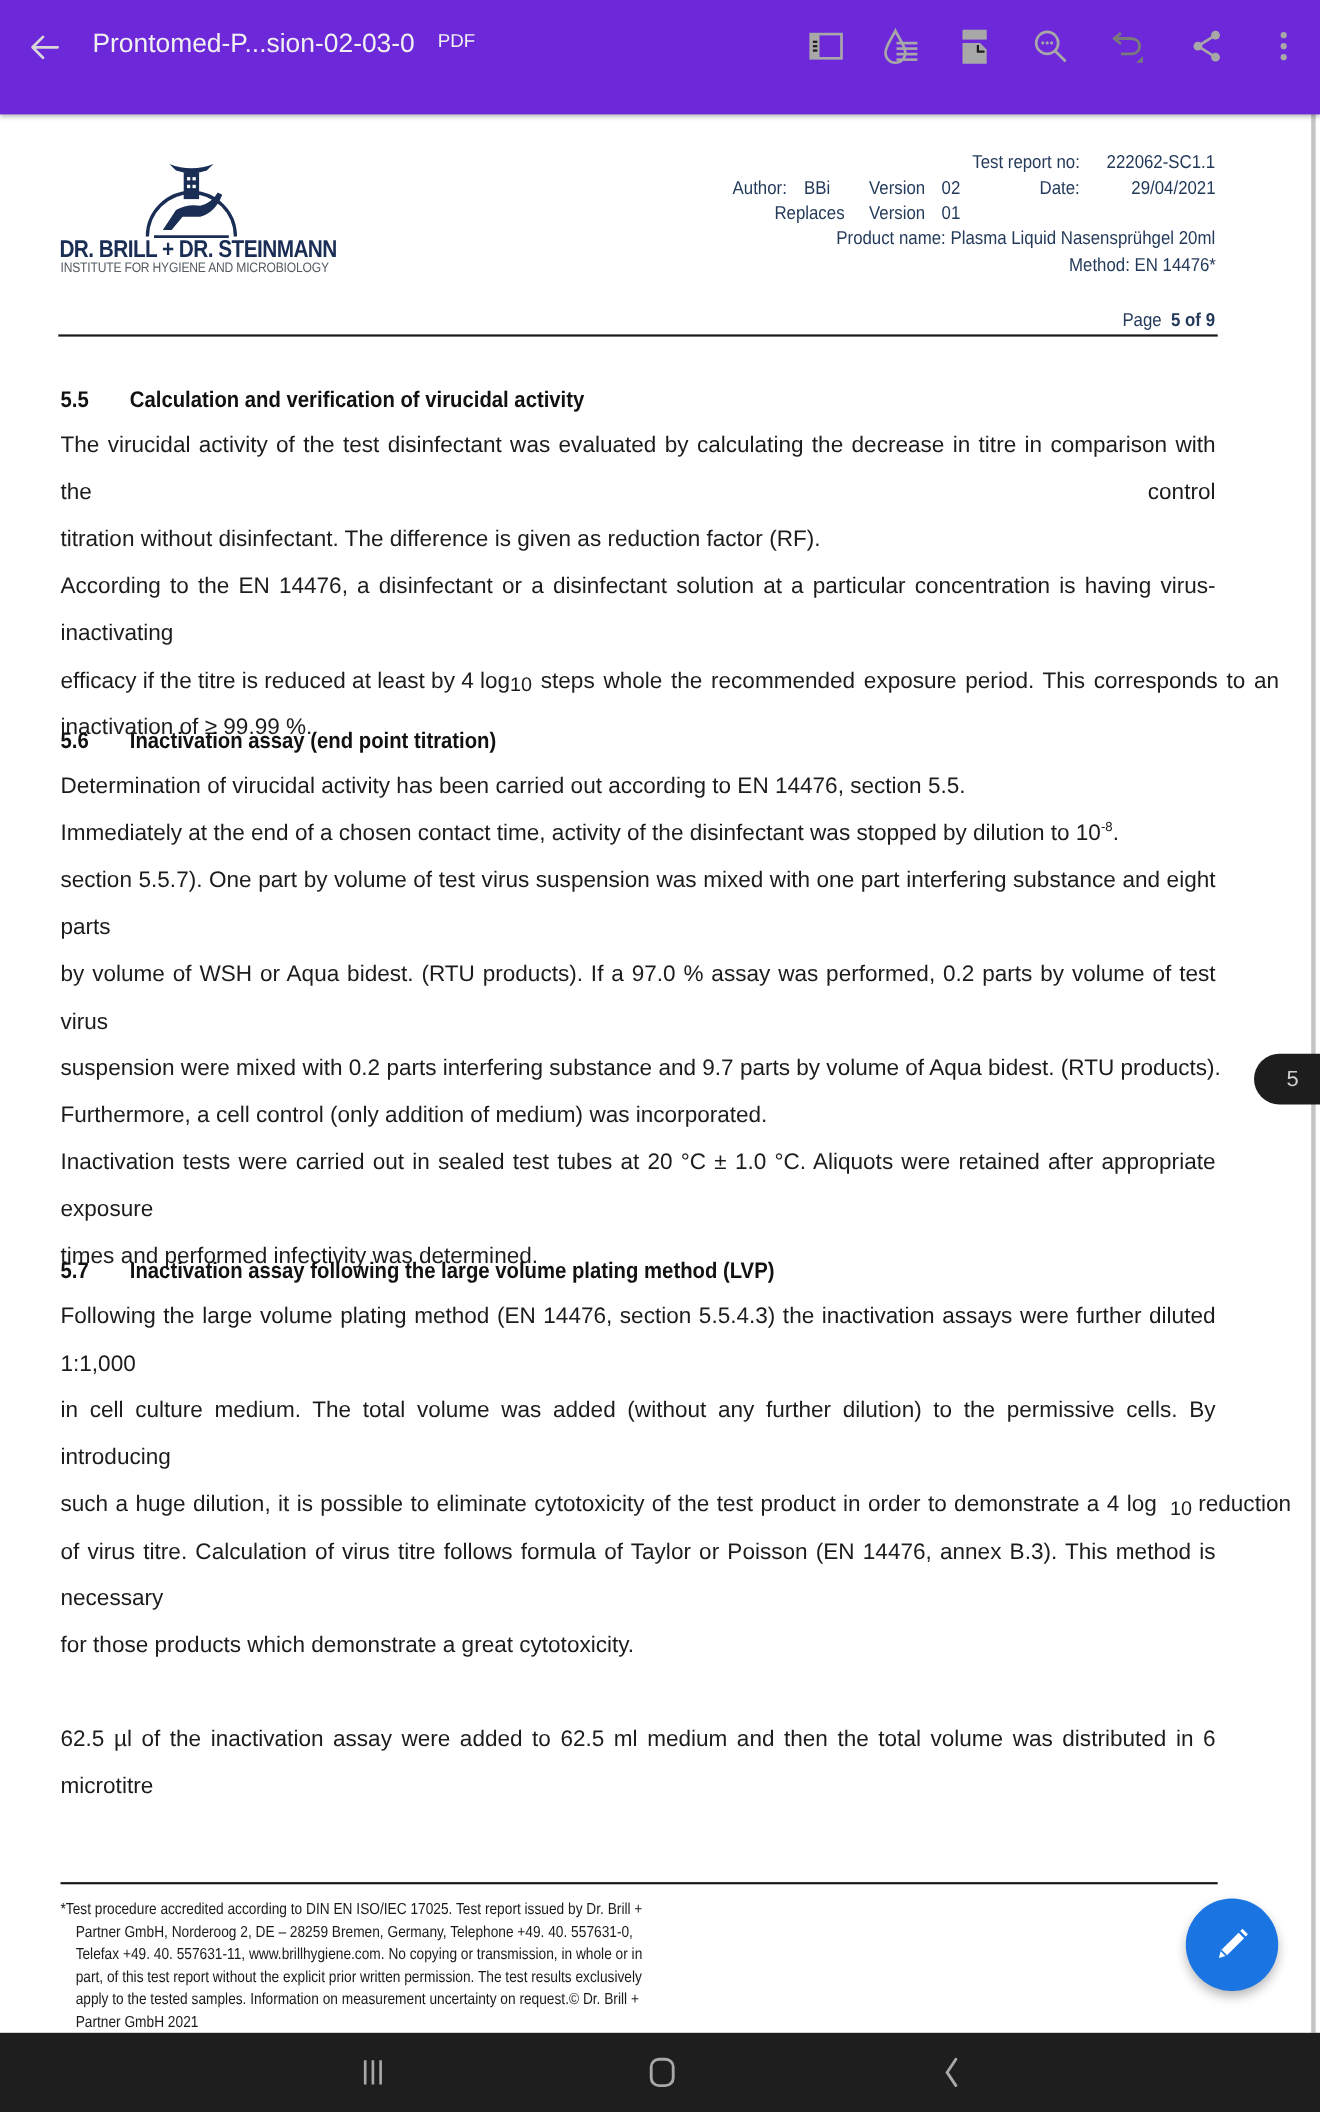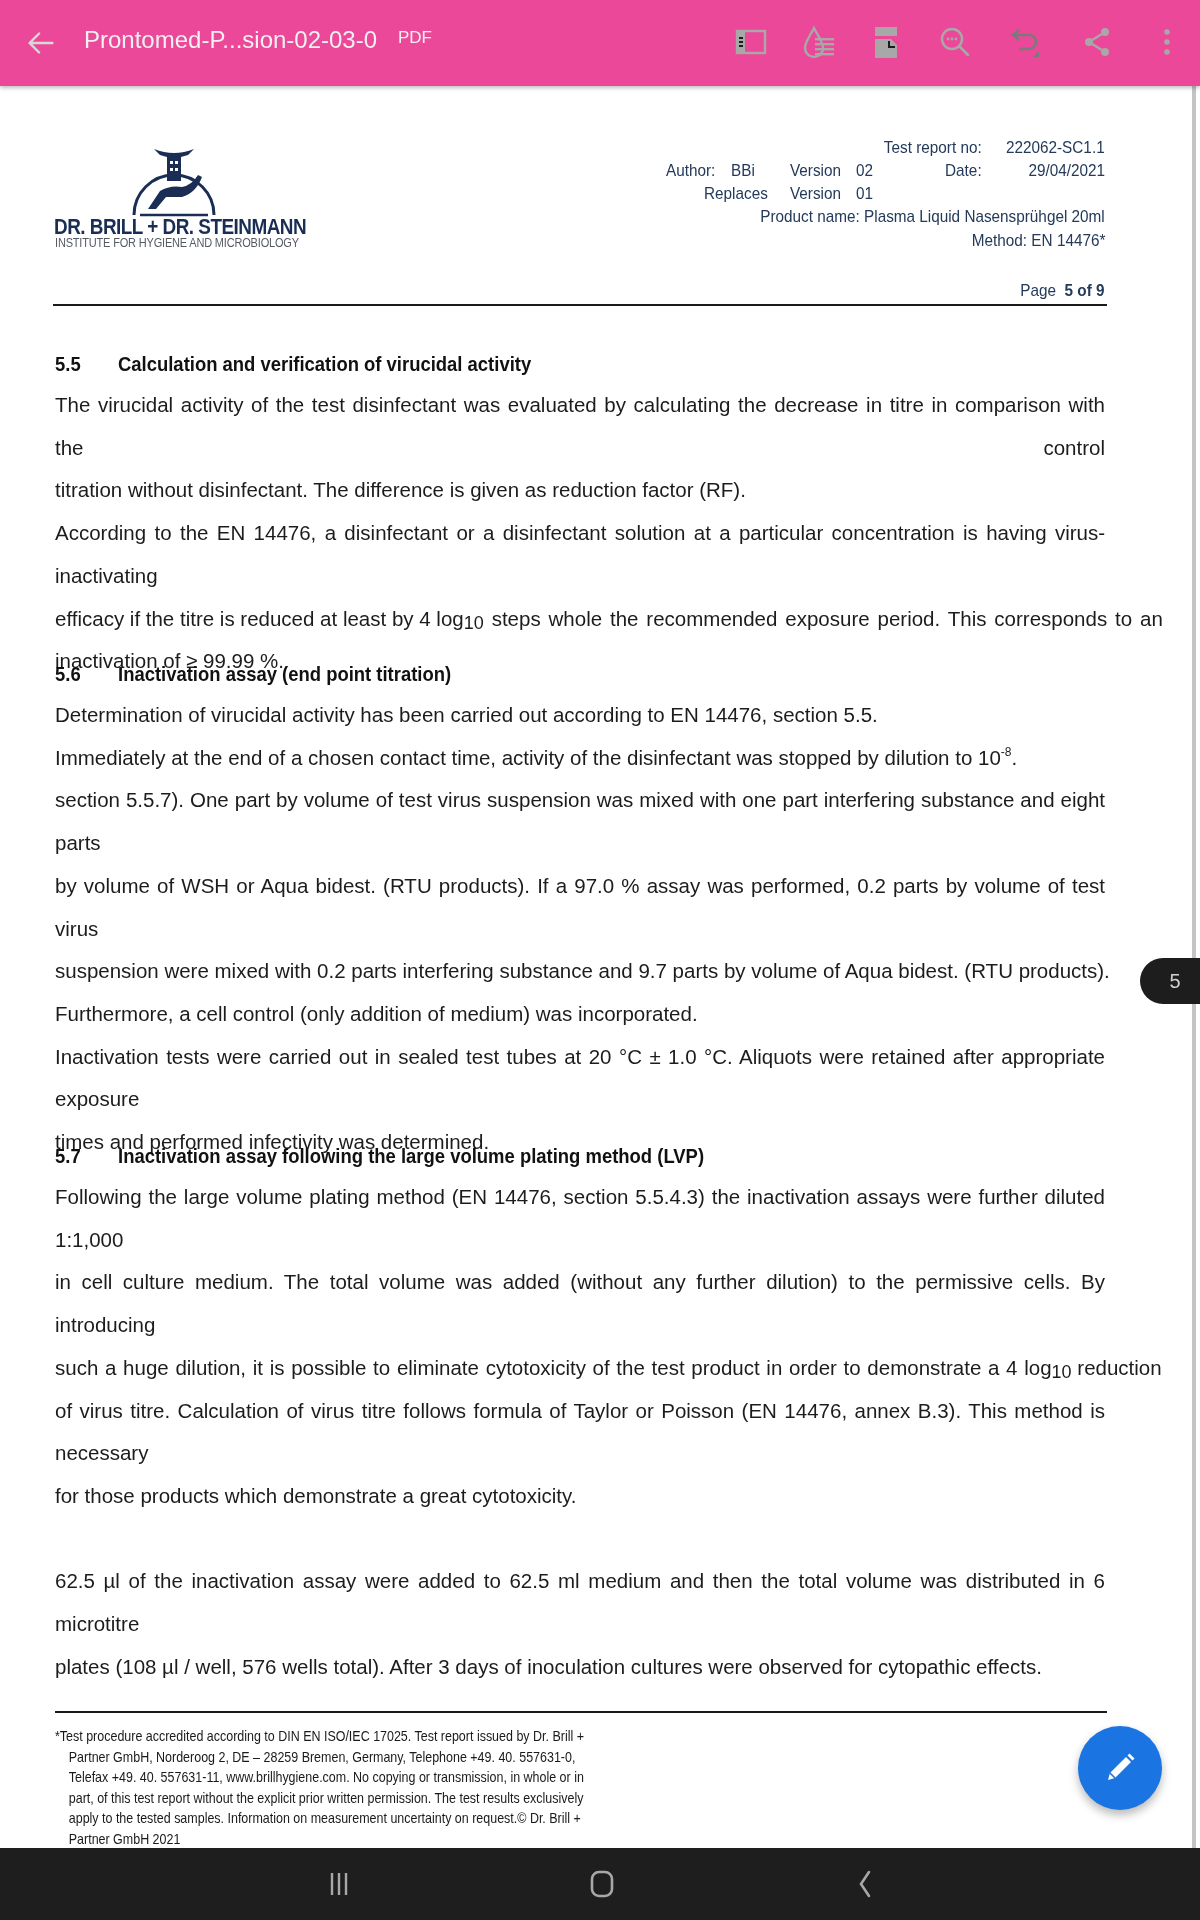--- a/index.html
+++ b/index.html
@@ -1,22 +1,22 @@
 <!DOCTYPE html>
 <html><head>
 <meta charset="utf-8">
 <style>
   * { box-sizing: border-box; margin: 0; padding: 0; }
   html, body { width: 1200px; height: 1920px; overflow: hidden; background: #ffffff; }
   body { position: relative; font-family: "Liberation Sans", sans-serif; }
 
   
   .appbar {
-    position: absolute; left: 0; top: 0; width: 1200px; height: 86px;
-    background: #ec4899; color: #eeeeee;
+    position: absolute; left: 0; top: 0; width: 1200px; height: 104px;
+    background: #6d28d9; color: #eeeeee;
     box-shadow: 0 2px 4px rgba(0,0,0,0.25);
     z-index: 5;
   }
   .appbar .back { position: absolute; left: 22px; top: 24px; width: 38px; height: 38px; cursor: pointer; }
   .appbar .title {
     position: absolute; left: 84px; top: 26px; font-size: 24px; color: #f0f0f0;
     letter-spacing: 0;
   }
   .appbar .filetype {
     position: absolute; left: 398px; top: 28px; font-size: 17px; color: #f0f0f0;
@@ -232,29 +232,28 @@
       <span class="line j">Inactivation tests were carried out in sealed test tubes at 20 °C ± 1.0 °C. Aliquots were retained after appropriate exposure</span>
       <span class="line">times and performed infectivity was determined.</span>
     </div>
 
     <div class="section-h" style="top:1058px;">
       <span class="num">5.7</span><span>Inactivation assay following the large volume plating method (LVP)</span>
     </div>
     <div class="para" style="top:1090px;">
       <span class="line j">Following the large volume plating method (EN 14476, section 5.5.4.3) the inactivation assays were further diluted 1:1,000</span>
       <span class="line j">in cell culture medium. The total volume was added (without any further dilution) to the permissive cells. By introducing</span>
-      <span class="line" style="display:flex; justify-content:space-between;">
+      <span class="line" style="display:flex; justify-content:space-between;gap:12px;">
         <span style="word-spacing:1px">such a huge dilution, it is possible to eliminate cytotoxicity of the test product in order to demonstrate a 4 log</span>
         <span><sub class="s">10</sub><span> reduction</span></span>
       </span>
       <span class="line j">of virus titre. Calculation of virus titre follows formula of Taylor or Poisson (EN 14476, annex B.3). This method is necessary</span>
       <span class="line">for those products which demonstrate a great cytotoxicity.</span>
       <span class="line" style="height:42.7px;"></span>
       <span class="line j">62.5 µl of the inactivation assay were added to 62.5 ml medium and then the total volume was distributed in 6 microtitre</span>
-      <span class="line">plates (108 µl / well, 576 wells total). After 3 days of inoculation cultures were observed for cytopathic effects.</span>
     </div>
 
     <div class="hr-foot"></div>
     <div class="footnote">
       <span class="fl">*Test procedure accredited according to DIN EN ISO/IEC 17025. Test report issued by Dr. Brill +</span>
       <span class="fl indent">Partner GmbH, Norderoog 2, DE – 28259 Bremen, Germany, Telephone +49. 40. 557631-0,</span>
       <span class="fl indent">Telefax +49. 40. 557631-11, www.brillhygiene.com. No copying or transmission, in whole or in</span>
       <span class="fl indent">part, of this test report without the explicit prior written permission. The test results exclusively</span>
       <span class="fl indent">apply to the tested samples. Information on measurement uncertainty on request.© Dr. Brill +</span>
       <span class="fl indent">Partner GmbH 2021</span>

